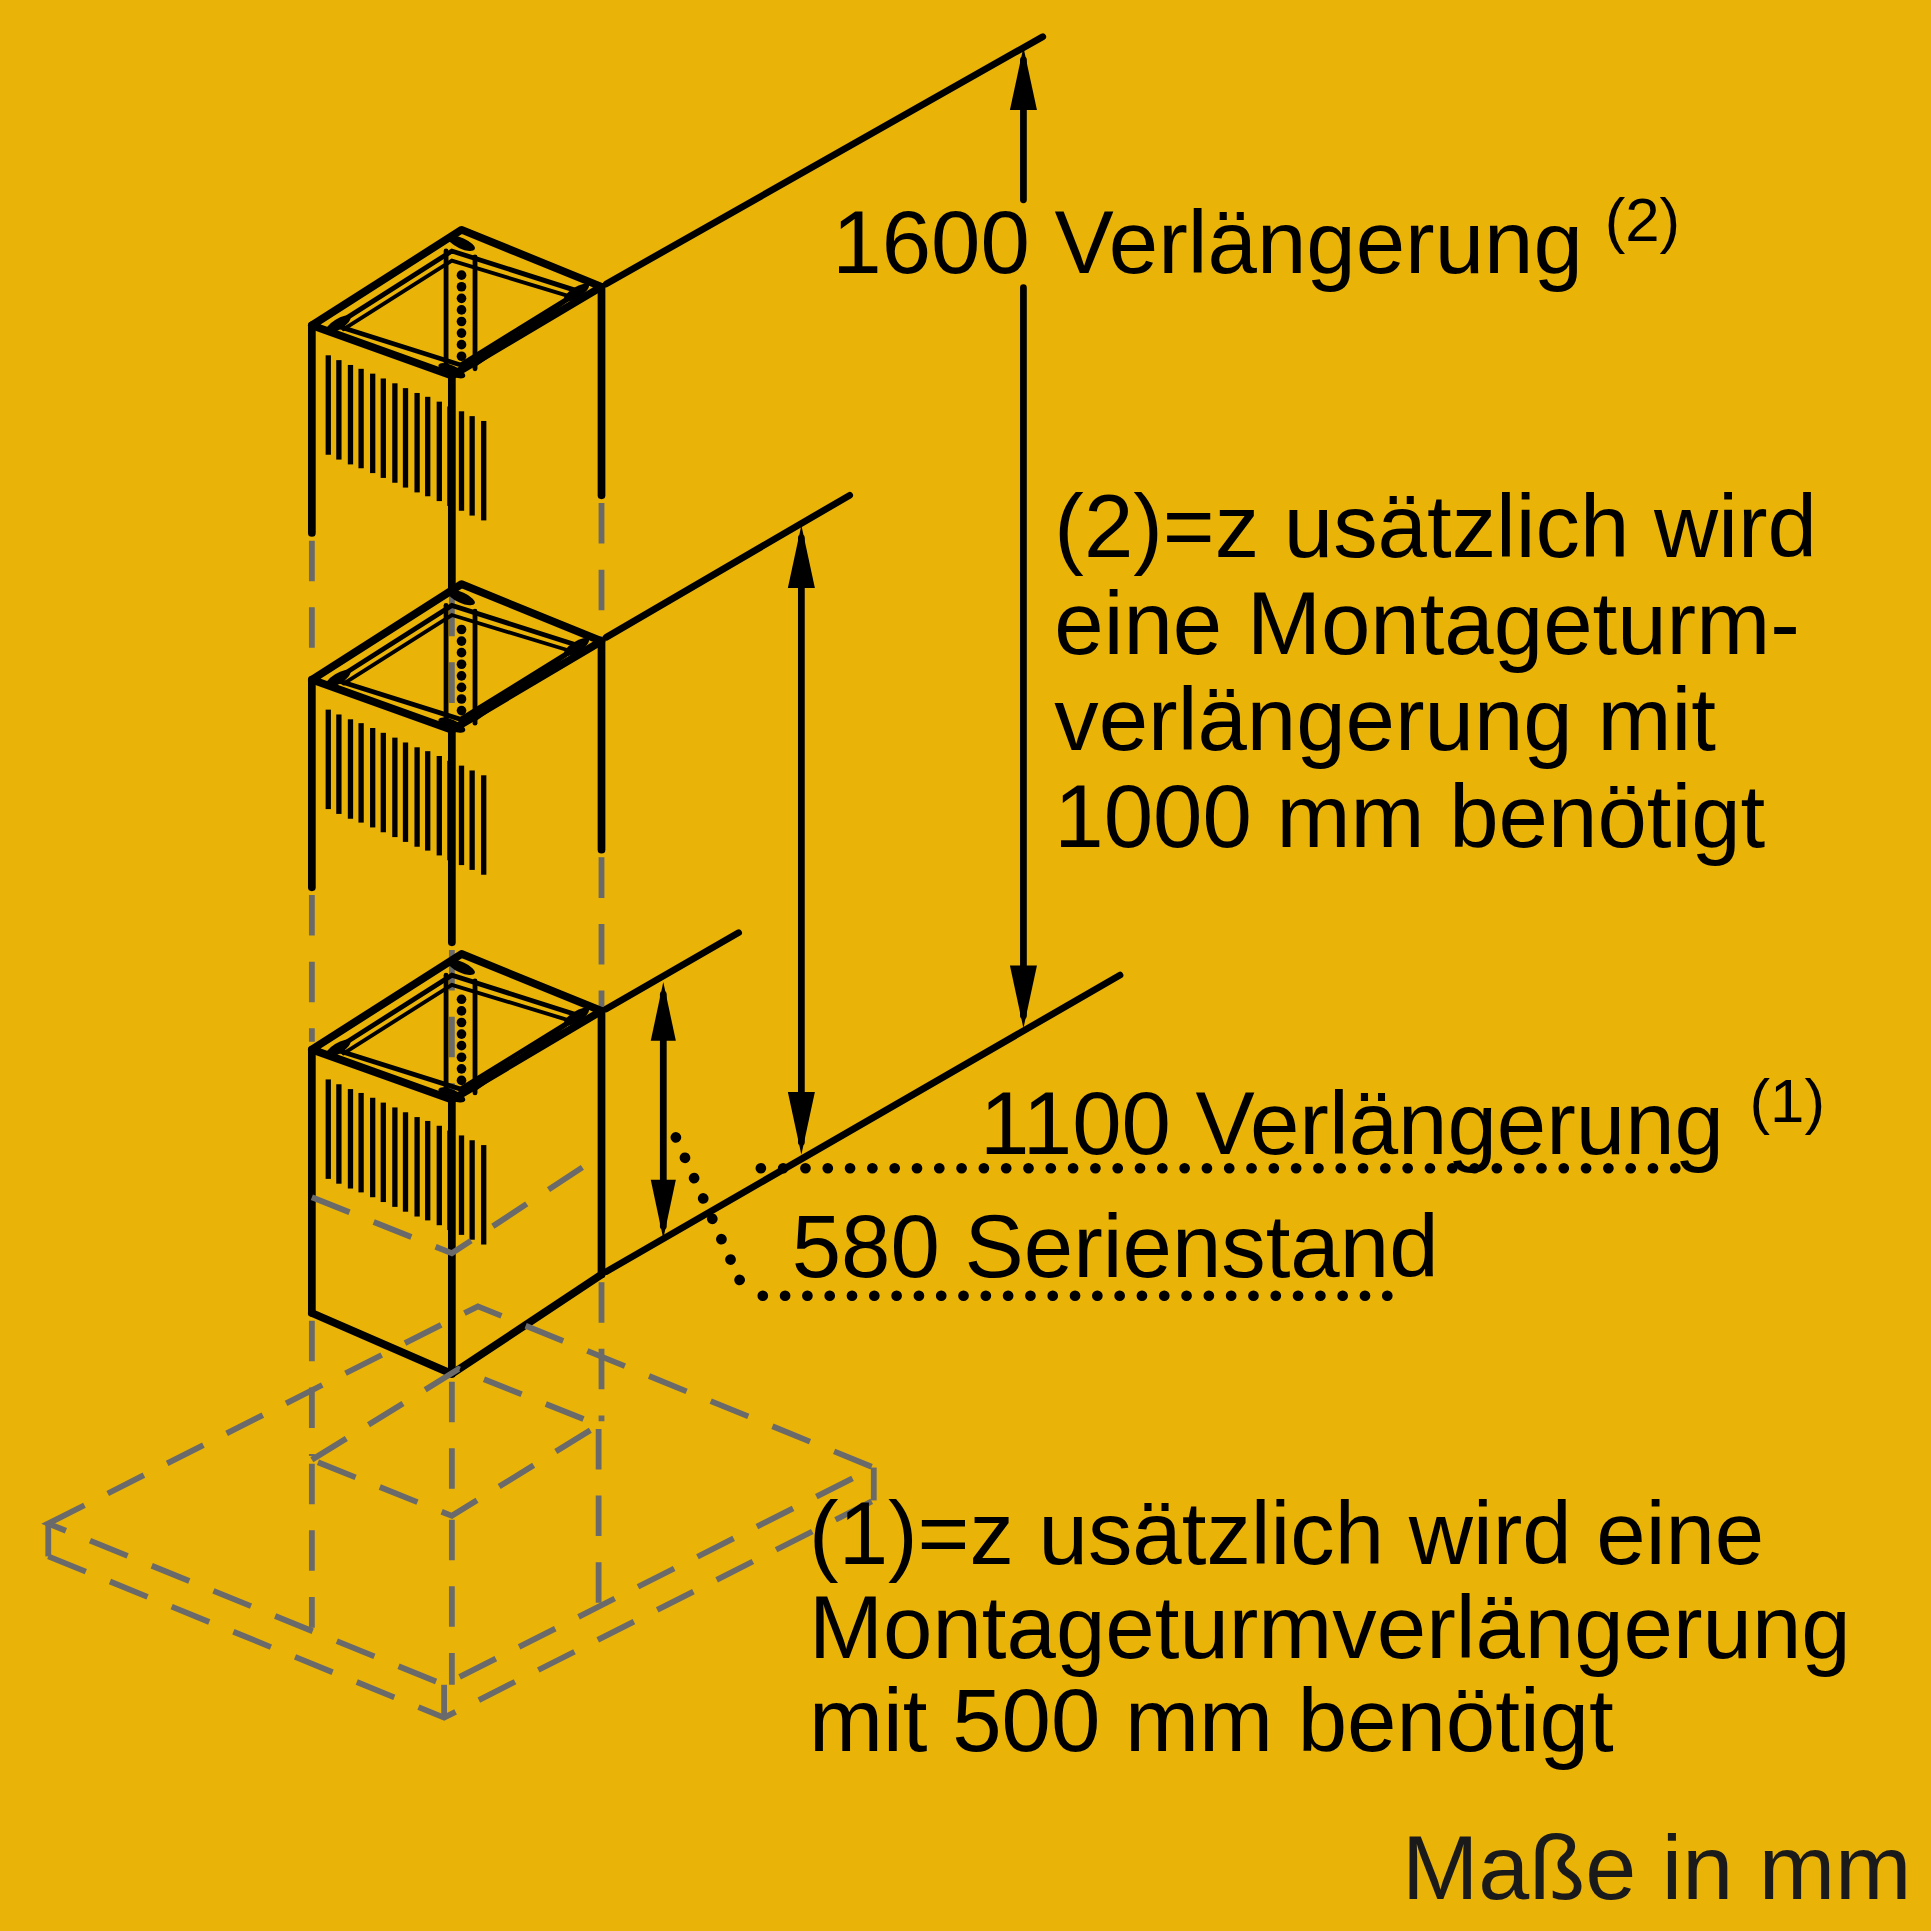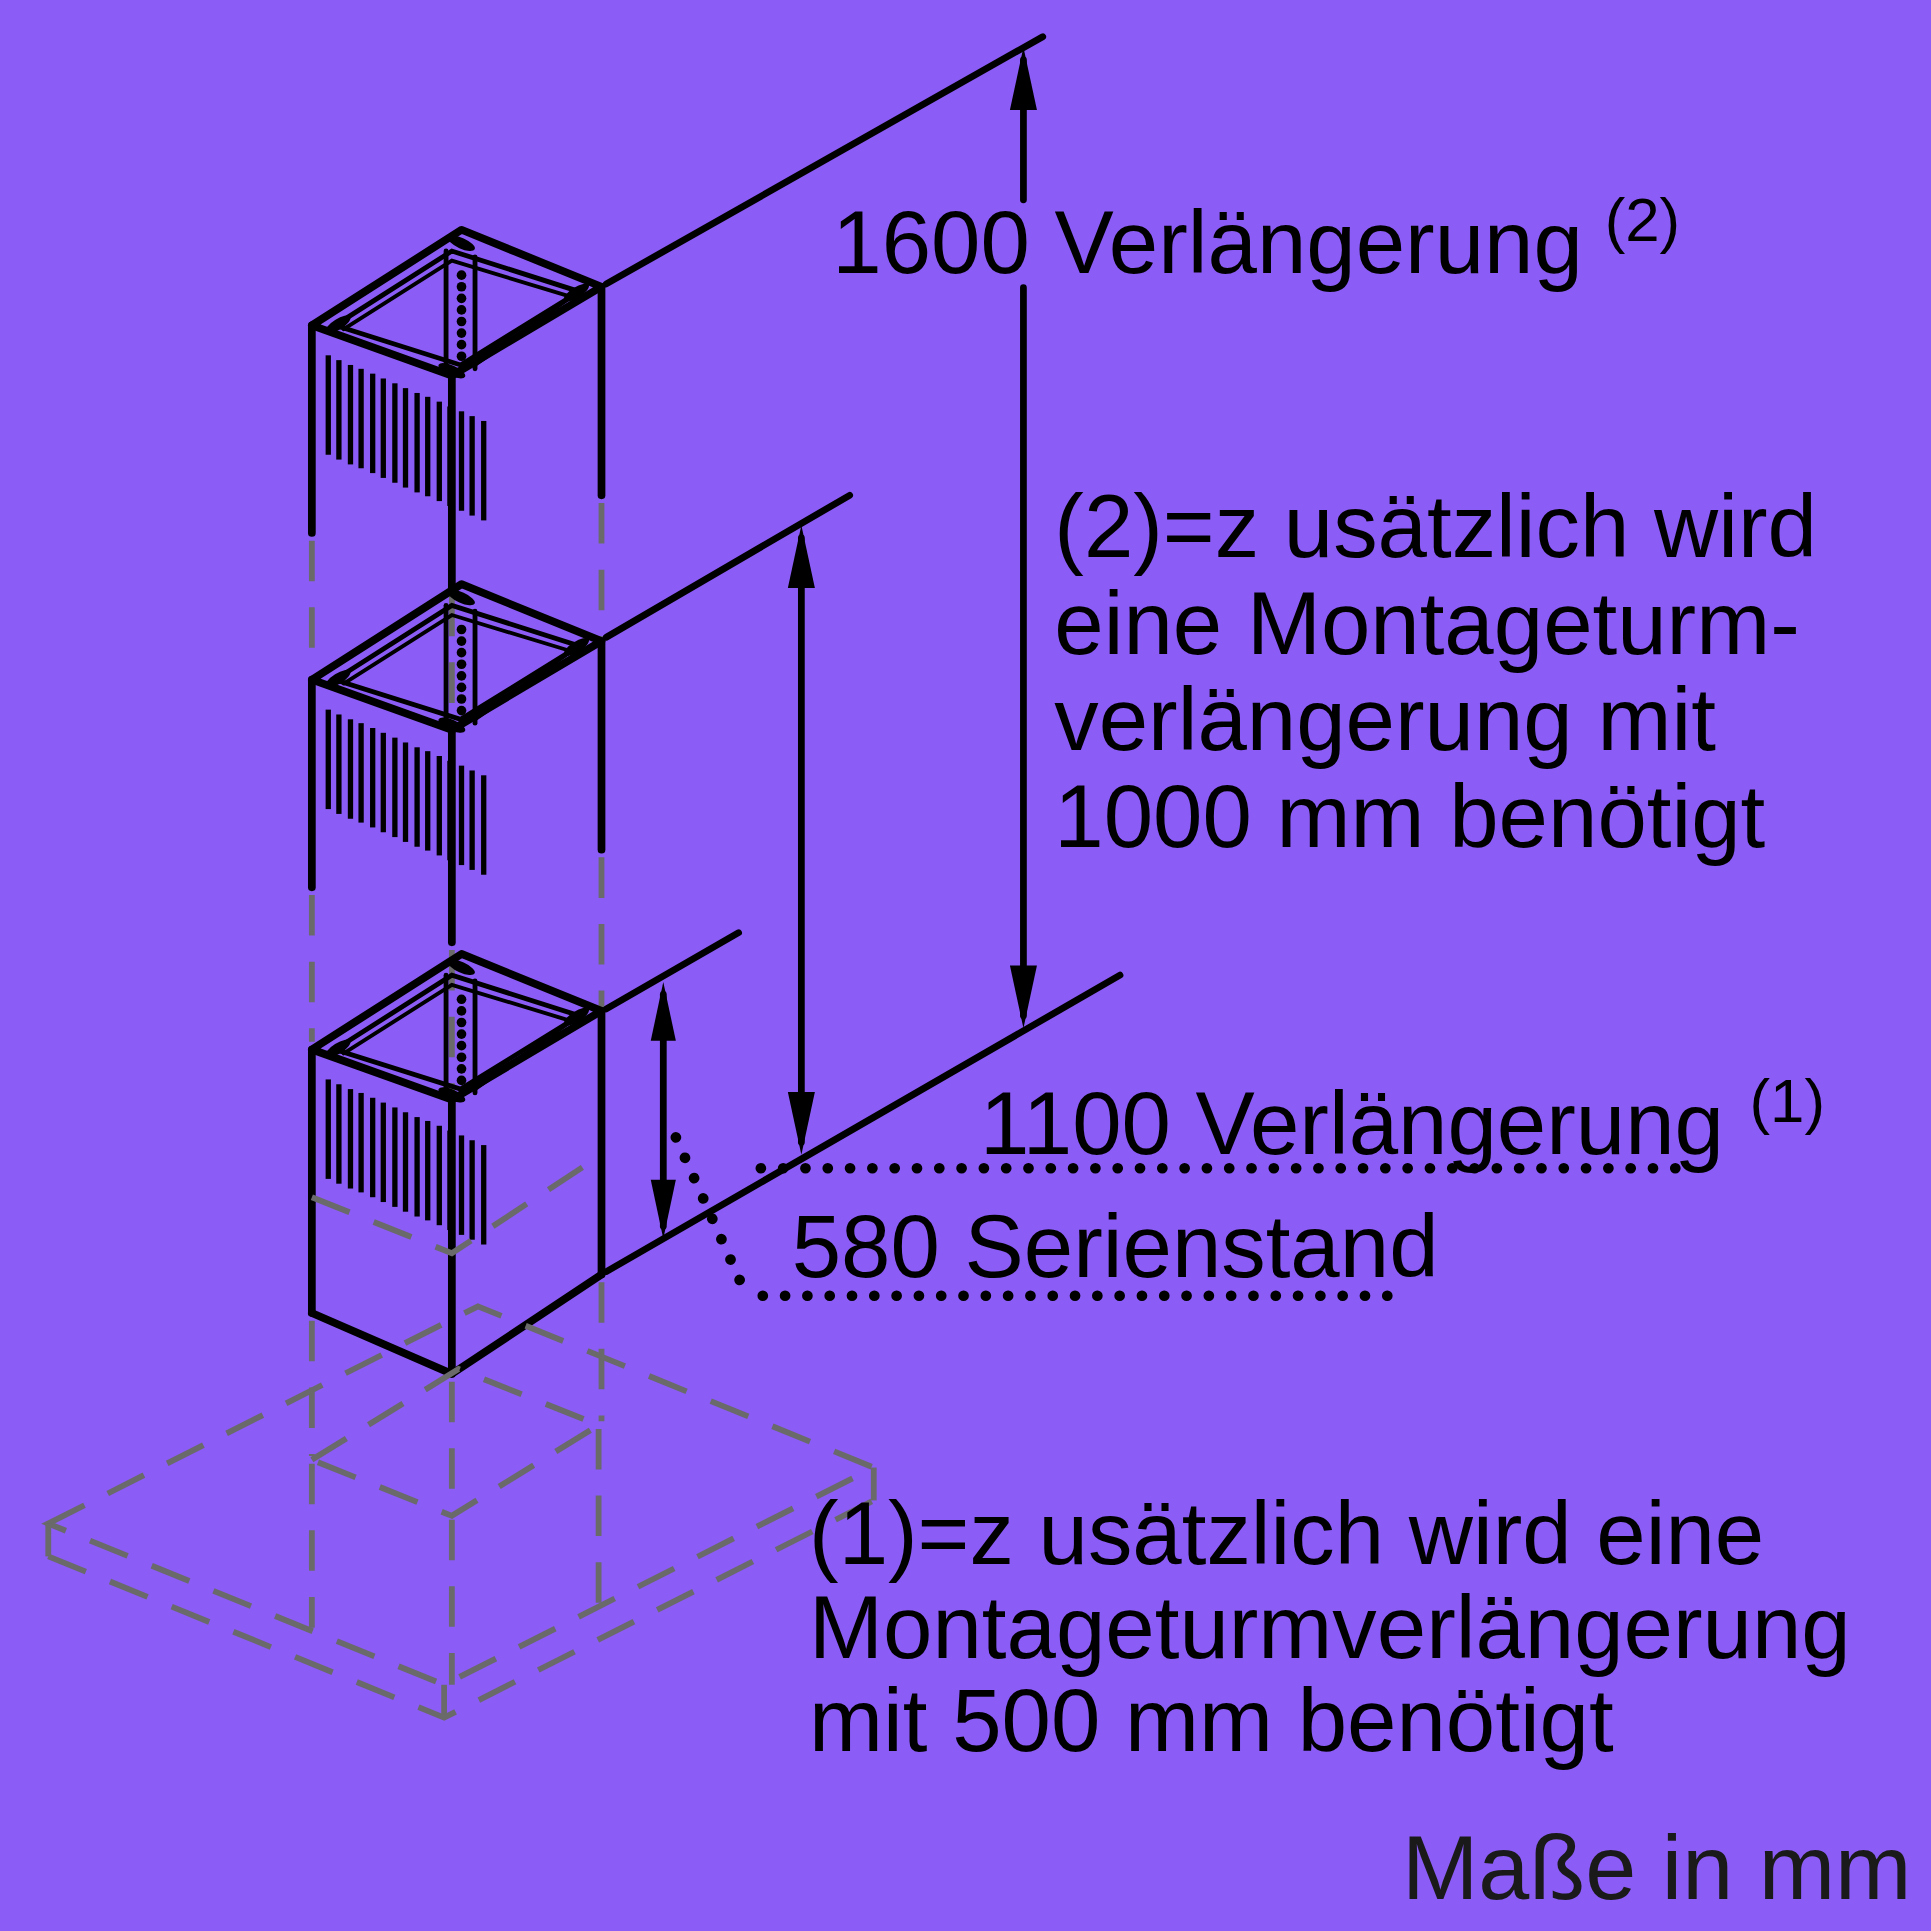--- a/index.html
+++ b/index.html
@@ -1,16 +1,16 @@
 <!DOCTYPE html>
 <html><head>
 <meta charset="utf-8">
 <style>
   html,body{margin:0;padding:0;background:#fff;}
-  .canvas{position:relative;width:1931px;height:1931px;background:#8b5cf6;overflow:hidden;
+  .canvas{position:relative;width:1931px;height:1931px;background:#eab308;overflow:hidden;
           font-family:"Liberation Sans", sans-serif;}
   svg{display:block;}
   .lbl{font-family:"Liberation Sans", sans-serif;font-size:92px;fill:#000;}
   .sup{font-family:"Liberation Sans", sans-serif;font-size:64px;fill:#000;}
   .units{font-family:"Liberation Sans", sans-serif;font-size:95px;fill:#1a1a1a;}
   .ln{stroke:#000;fill:none;}
   .w8{stroke-width:8;stroke-linejoin:round;stroke-linecap:round;}
   .w7{stroke-width:7;stroke-linecap:round;}
   .w5{stroke-width:5;stroke-linecap:round;}
   .w4{stroke-width:4;stroke-linecap:round;}

